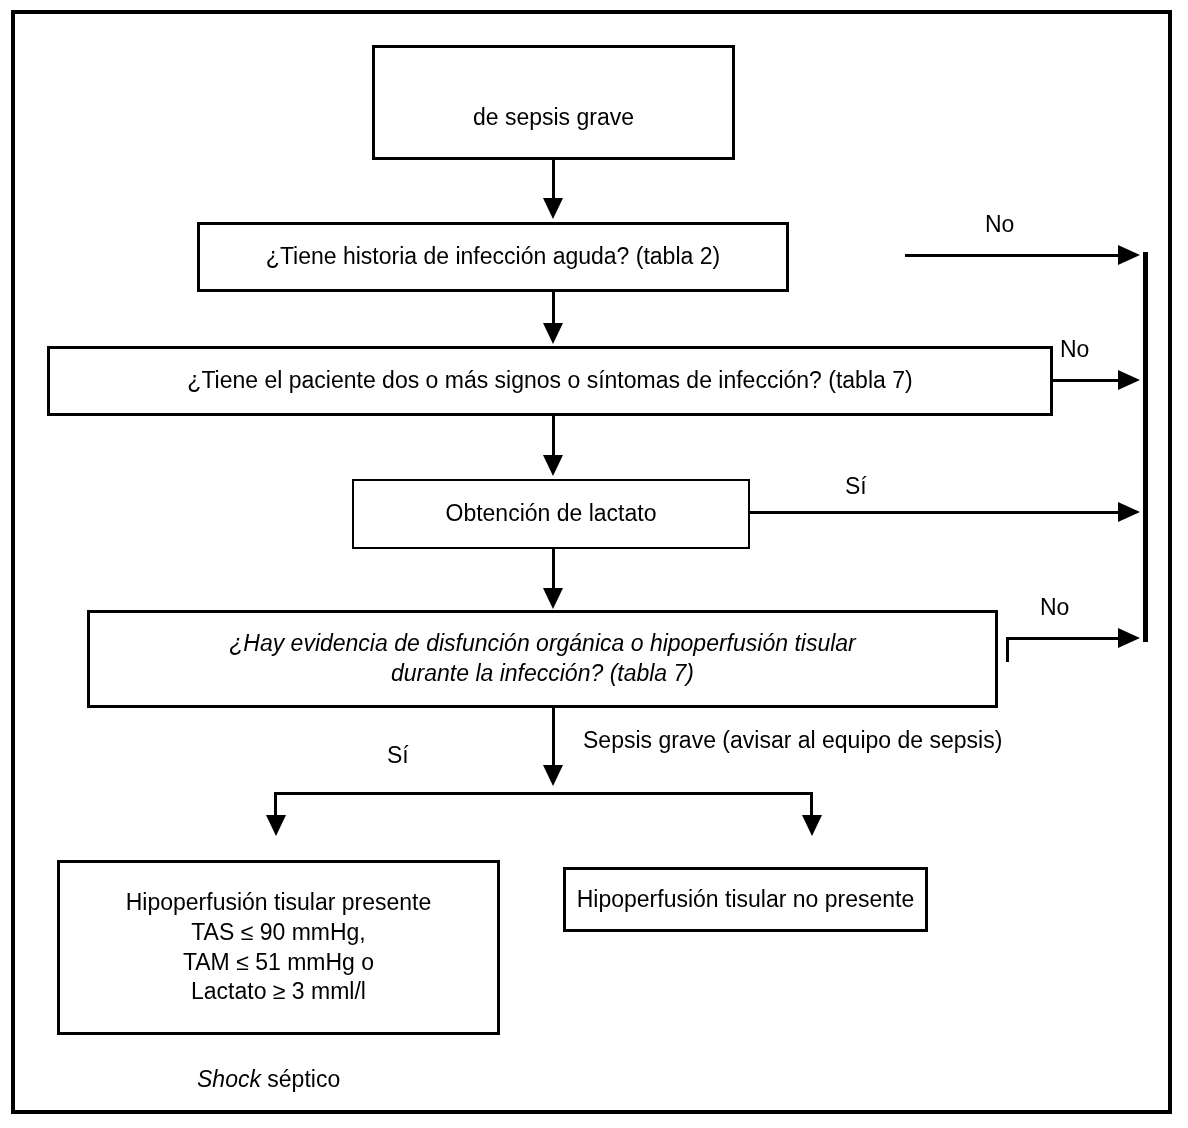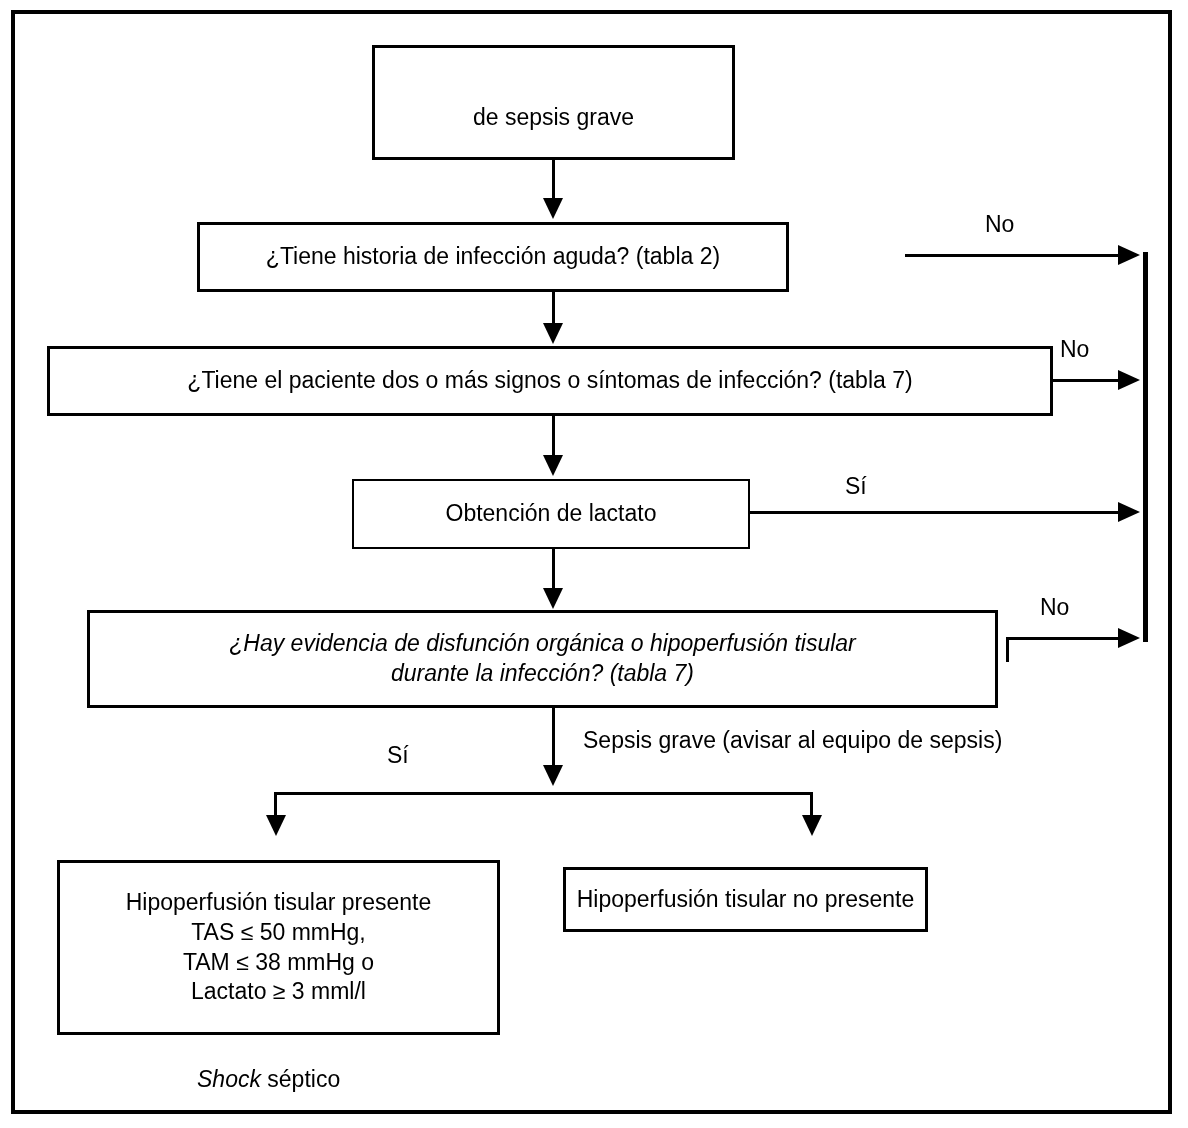--- a/index.html
+++ b/index.html
@@ -164,22 +164,22 @@
 
   <div class="hline" style="left:274px; top:792px; width:539px;"></div>
   <div class="vline" style="left:274px; top:792px; height:26px;"></div>
   <div class="arrow-down" style="left:266px; top:815px;"></div>
   <div class="vline" style="left:810px; top:792px; height:26px;"></div>
   <div class="arrow-down" style="left:802px; top:815px;"></div>
 
   <div class="node" style="left:57px; top:860px; width:443px; height:175px;">
     <span class="txt">
       <span>Hipoperfusión tisular presente</span><br>
-      <span>TAS ≤ 50 mmHg,</span><br>
-      <span>TAM ≤ 38 mmHg o</span><br>
+      <span>TAS ≤ 90 mmHg,</span><br>
+      <span>TAM ≤ 51 mmHg o</span><br>
       <span>Lactato ≥ 3 mml/l</span>
     </span>
   </div>
 
   <div class="free-label" style="left:197px; top:1068px;">
     <span class="ital">Shock</span><span> séptico</span>
   </div>
 
   <div class="node" style="left:563px; top:867px; width:365px; height:65px;">
     <span class="txt">Hipoperfusión tisular no presente</span>

